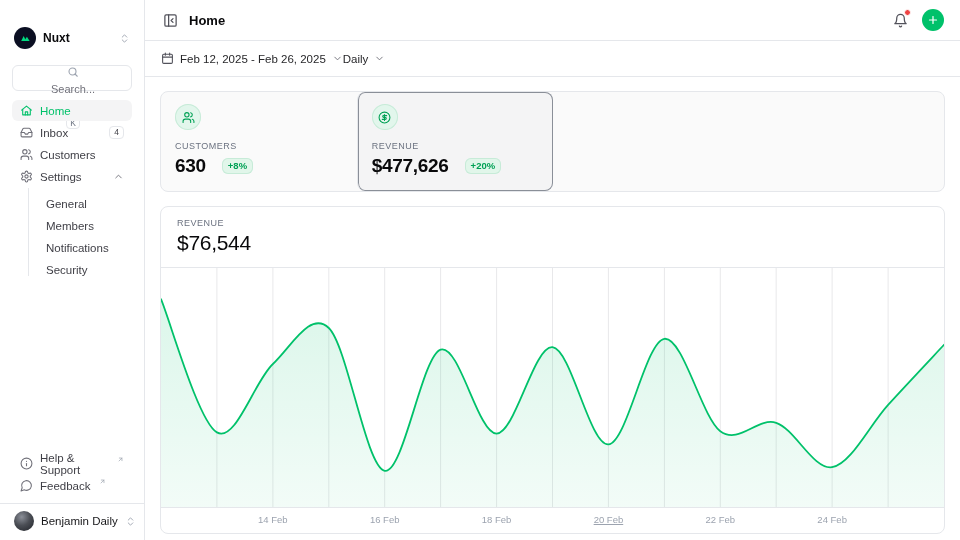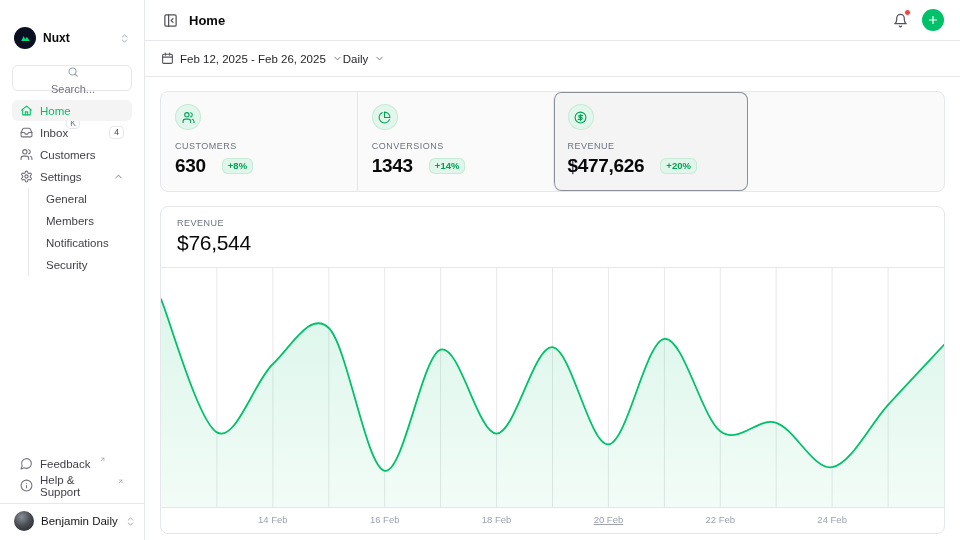--- a/index.html
+++ b/index.html
@@ -34,21 +34,21 @@
   .nav-item {
     display: flex; align-items: center; gap: 7px; height: 21px; padding: 0 8px;
     border-radius: 6px; color: #3f3f46; cursor: pointer;
   }
   .nav-item .ni-icon { display: flex; color: #71717a; flex: none; }
   .nav-item.active { background: #f4f4f5; color: #00c16a; font-weight: 500; }
   .nav-item.active .ni-icon { color: #00c16a; }
   .nav-badge { margin-left: auto; font-size: 8.5px; color: #3f3f46; border: 1px solid #e5e7eb; border-radius: 4px; padding: 1px 4px; line-height: 1.1; background:#fff; }
   .nav-trail { margin-left: auto; color: #71717a; display: flex; }
   .subnav { border-left: 1px solid #e5e7eb; margin-left: 16px; padding-left: 13px; display: flex; flex-direction: column; }
-  .subnav-item { height: 22px; display: flex; align-items: center; color: #3f3f46; border-radius: 6px; padding: 0 4px; cursor: pointer; }
+  .subnav-item { height: 22px; display: flex; align-items: flex-end; color: #3f3f46; border-radius: 6px; padding: 0 4px; cursor: pointer; }
   .side-spacer { flex: 1; }
   .side-footer { display: flex; flex-direction: column; gap: 1px; padding-bottom: 7px; }
   .ext-arrow { color: #9ca3af; display: flex; margin-left: 1px; align-self: flex-start; margin-top: 3px; }
   .user-row {
     border-top: 1px solid #e5e7eb; margin: 0 -12px; padding: 7px 14px 9px;
     display: flex; align-items: center; gap: 7px; cursor: pointer;
   }
   .avatar { width: 20px; height: 20px; border-radius: 50%; flex: none;
     background: radial-gradient(circle at 38% 30%, #8b8f98 0%, #4b4e55 45%, #1f2127 100%); }
   .user-name { font-size: 11.5px; font-weight: 500; color: #18181b; flex: 1; white-space: nowrap; }
@@ -193,40 +193,40 @@
           </div>
       </div>
     </nav>
 
     <div class="side-spacer"></div>
 
     <div class="side-footer">
       <div class="nav-item">
         <span class="ni-icon">
           <svg width="13" height="13" viewBox="0 0 24 24" fill="none" stroke="currentColor" stroke-width="2" stroke-linecap="round" stroke-linejoin="round">
-              <path d="M7.9 20A9 9 0 1 0 4 16.1L2 22z"></path>
-            </svg>
-        </span>
-        <span>Feedback</span>
+              <circle cx="12" cy="12" r="10"></circle>
+              <path d="M12 16v-4"></path>
+              <path d="M12 8h.01"></path>
+            </svg>
+        </span>
+        <span>Help &amp; Support</span>
         <span class="ext-arrow">
           <svg width="7" height="7" viewBox="0 0 24 24" fill="none" stroke="currentColor" stroke-width="2.4" stroke-linecap="round" stroke-linejoin="round">
               <path d="M7 17 17 7"></path>
               <path d="M8 7h9v9"></path>
             </svg>
         </span>
       </div>
       <div class="nav-item">
         <span class="ni-icon">
           <svg width="13" height="13" viewBox="0 0 24 24" fill="none" stroke="currentColor" stroke-width="2" stroke-linecap="round" stroke-linejoin="round">
-              <circle cx="12" cy="12" r="10"></circle>
-              <path d="M12 16v-4"></path>
-              <path d="M12 8h.01"></path>
-            </svg>
-        </span>
-        <span>Help &amp; Support</span>
+              <path d="M7.9 20A9 9 0 1 0 4 16.1L2 22z"></path>
+            </svg>
+        </span>
+        <span>Feedback</span>
         <span class="ext-arrow">
           <svg width="7" height="7" viewBox="0 0 24 24" fill="none" stroke="currentColor" stroke-width="2.4" stroke-linecap="round" stroke-linejoin="round">
               <path d="M7 17 17 7"></path>
               <path d="M8 7h9v9"></path>
             </svg>
         </span>
       </div>
     </div>
 
     <div class="user-row">
@@ -309,33 +309,20 @@
                 <path d="M16 3.13a4 4 0 0 1 0 7.75"></path>
               </svg>
           </div>
           <div class="stat-label">CUSTOMERS</div>
           <div class="stat-value-row">
             <span class="stat-value">630</span>
             <span class="delta-badge">+8%</span>
           </div>
         </div>
 
-        <div class="stat">
-          <div class="stat-icon">
-            <svg width="13" height="13" viewBox="0 0 24 24" fill="none" stroke="currentColor" stroke-width="2" stroke-linecap="round" stroke-linejoin="round">
-                <path d="M21.21 15.89A10 10 0 1 1 8 2.83"></path>
-                <path d="M22 12A10 10 0 0 0 12 2v10z"></path>
-              </svg>
-          </div>
-          <div class="stat-label">CONVERSIONS</div>
-          <div class="stat-value-row">
-            <span class="stat-value">1343</span>
-            <span class="delta-badge">+14%</span>
-          </div>
-        </div>
 
         <div class="stat selected">
           <div class="stat-icon">
             <svg width="13" height="13" viewBox="0 0 24 24" fill="none" stroke="currentColor" stroke-width="2" stroke-linecap="round" stroke-linejoin="round">
                 <circle cx="12" cy="12" r="10"></circle>
                 <path d="M16 8.5h-5.5a1.75 1.75 0 1 0 0 3.5h3a1.75 1.75 0 1 1 0 3.5H8"></path>
                 <path d="M12 17.5v-11"></path>
               </svg>
           </div>
           <div class="stat-label">REVENUE</div>

